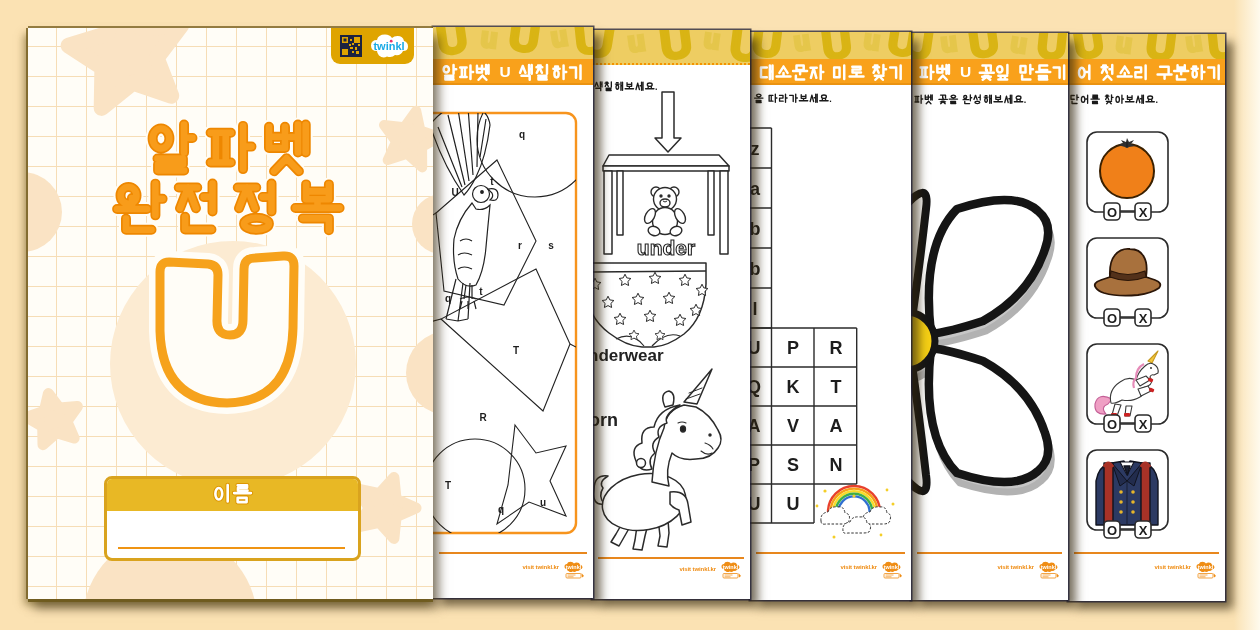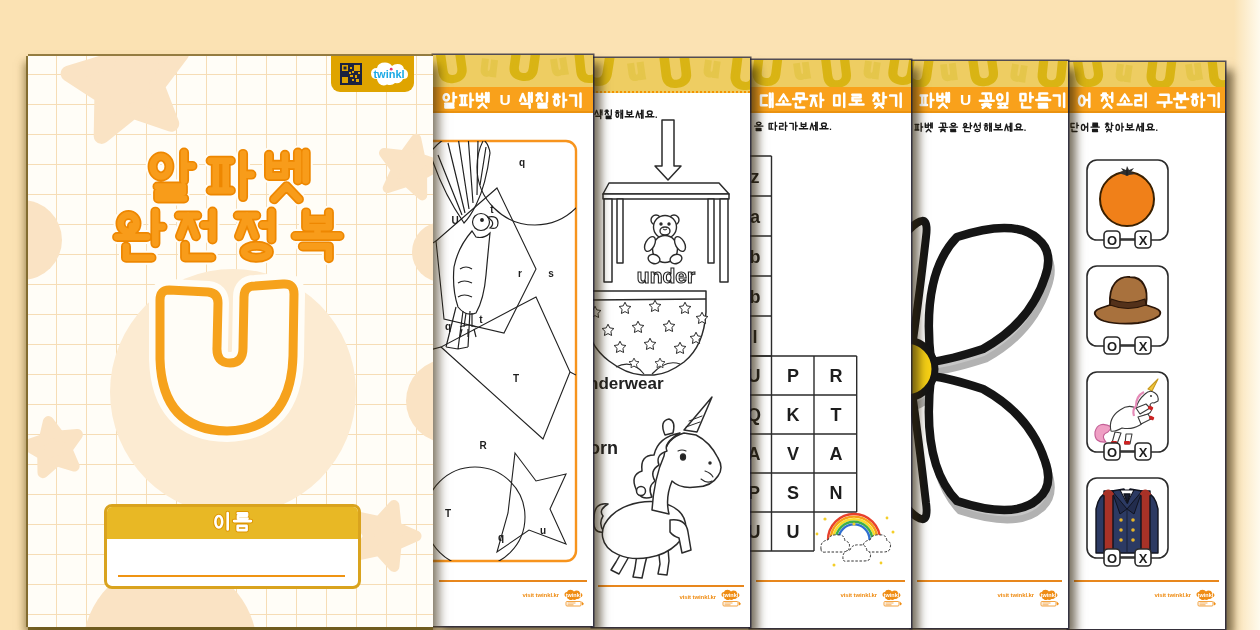--- a/index.html
+++ b/index.html
@@ -1,18 +1,18 @@
 <!DOCTYPE html>
 <html><head>
 <meta charset="utf-8">
 <style>
   * { margin:0; padding:0; box-sizing:border-box; }
   html,body { width:1260px; height:630px; overflow:hidden; }
   body { background:#fbe2b3; font-family:"Liberation Sans", sans-serif; position:relative; }
-  .page { position:absolute; background:#fff; overflow:hidden;margin-top:28px; }
+  .page { position:absolute; background:#fff; overflow:hidden; }
   .band { position:absolute; left:0; right:0; top:0; background:#eecd62; overflow:hidden; }
   .band span { position:absolute; font-weight:bold; color:#d9b414; -webkit-text-stroke:3.2px; }
   .banner { position:absolute; left:0; right:0; height:26px; background:#f9a11b;
             color:#fff; font-weight:bold; font-size:16px; line-height:26px;
             white-space:nowrap; padding-left:5px; box-shadow:inset 0 -2px 0 rgba(210,120,0,.35); }
   .instr { position:absolute; font-size:10px; font-weight:bold; color:#222; white-space:nowrap; }
   .fline { position:absolute; left:6px; right:6px; height:1.5px; background:#e8871d; }
   .visit { position:absolute; font-size:6px; font-weight:bold; color:#ef8d15; white-space:nowrap; letter-spacing:-0.1px; }
   .stamp { position:absolute; width:22px; height:19px; }
 </style>

